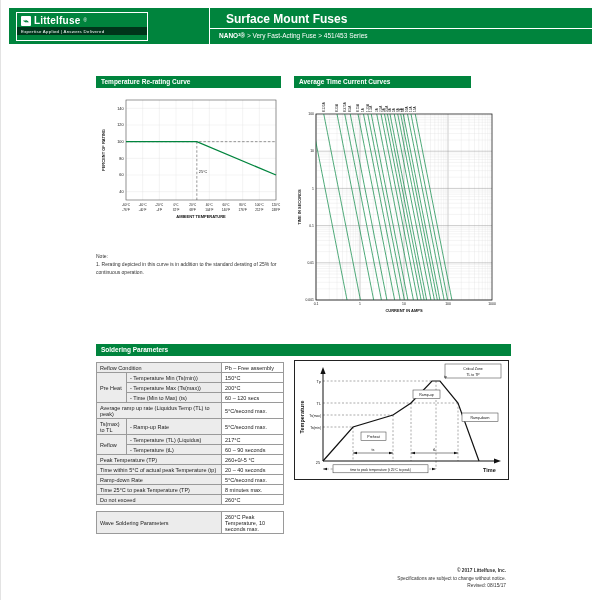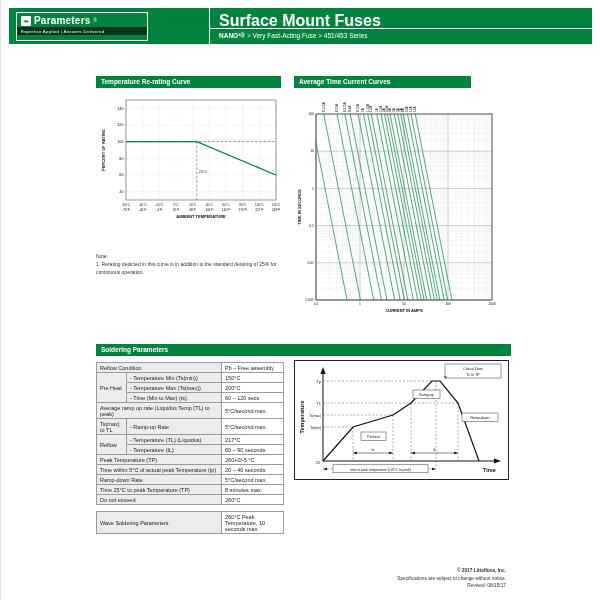--- a/index.html
+++ b/index.html
@@ -11,21 +11,21 @@
   
   .hdr{position:absolute;left:8px;top:8px;width:583px;height:36px;background:#00843d;color:#fff;}
   .logo-box{position:absolute;left:7px;top:4px;width:130px;height:27px;border:1px solid #fff;}
   .logo-row{display:flex;align-items:center;gap:3px;padding:2px 4px 1px 4px;}
   .logo-icon{display:inline-block;width:10px;height:10px;background:#fff;color:#00843d;
              font-size:9px;line-height:10px;text-align:center;border-radius:1px;font-weight:bold;}
   .logo-text{font-size:10px;font-weight:bold;letter-spacing:.2px;}
   .logo-reg{font-size:4.5px;vertical-align:top;}
   .logo-tag{background:#00351a;font-size:4.3px;padding:1.5px 4px;letter-spacing:.3px;white-space:nowrap;}
   .hdr-div{position:absolute;left:200px;top:0;width:1px;height:36px;background:#fff;}
-  .hdr-title{position:absolute;left:210px;top:4px;font-size:16px;font-weight:bold;}
+  .hdr-title{position:absolute;left:217px;top:4px;font-size:12px;font-weight:bold;}
   .hdr-rule{position:absolute;left:200px;right:0;top:20px;height:1px;background:#fff;}
   .hdr-sub{position:absolute;left:210px;top:24px;font-size:6.5px;}
 
   .sec-hdr{background:#00843d;color:#fff;font-size:6.5px;font-weight:bold;
            line-height:12px;height:12px;padding-left:5px;}
 
   .panel-rerating{position:absolute;left:95px;top:76px;width:185px;}
   .panel-tcc{position:absolute;left:293px;top:76px;width:212px;}
   .panel-tcc .sec-hdr{width:172px;}
   .note{margin-top:26px;font-size:5px;color:#333;line-height:1.55;}
@@ -51,21 +51,21 @@
 </style>
 </head>
 <body>
 
 <div class="page">
 
   <div class="hdr">
     <div class="logo-box">
       <div class="logo-row">
         <span class="logo-icon">⌁</span>
-        <span class="logo-text">Parameters</span>
+        <span class="logo-text">Littelfuse</span>
         <span class="logo-reg">®</span>
       </div>
       <div class="logo-tag">Expertise Applied  |  Answers Delivered</div>
     </div>
     <div class="hdr-div"></div>
     <div class="hdr-title">Surface Mount Fuses</div>
     <div class="hdr-rule"></div>
     <div class="hdr-sub"><b>NANO²® </b><span>&gt; Very Fast-Acting Fuse &gt; 451/453 Series</span></div>
   </div>
 

